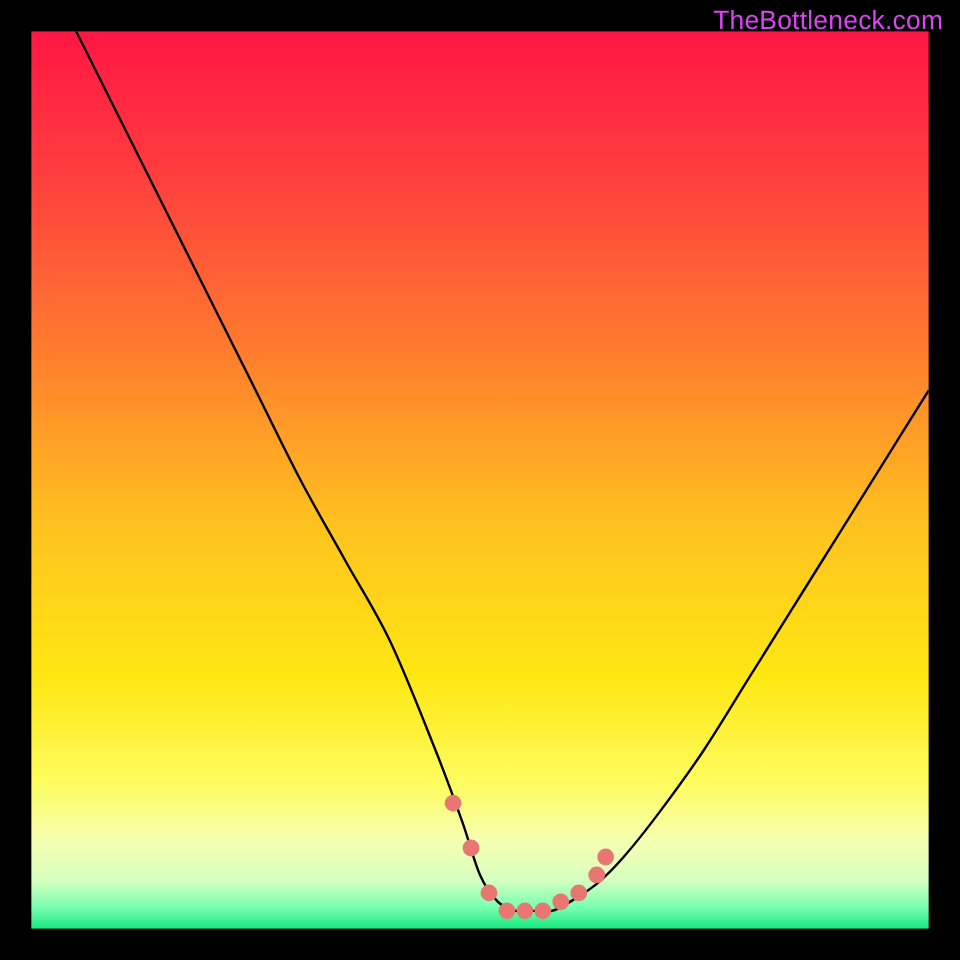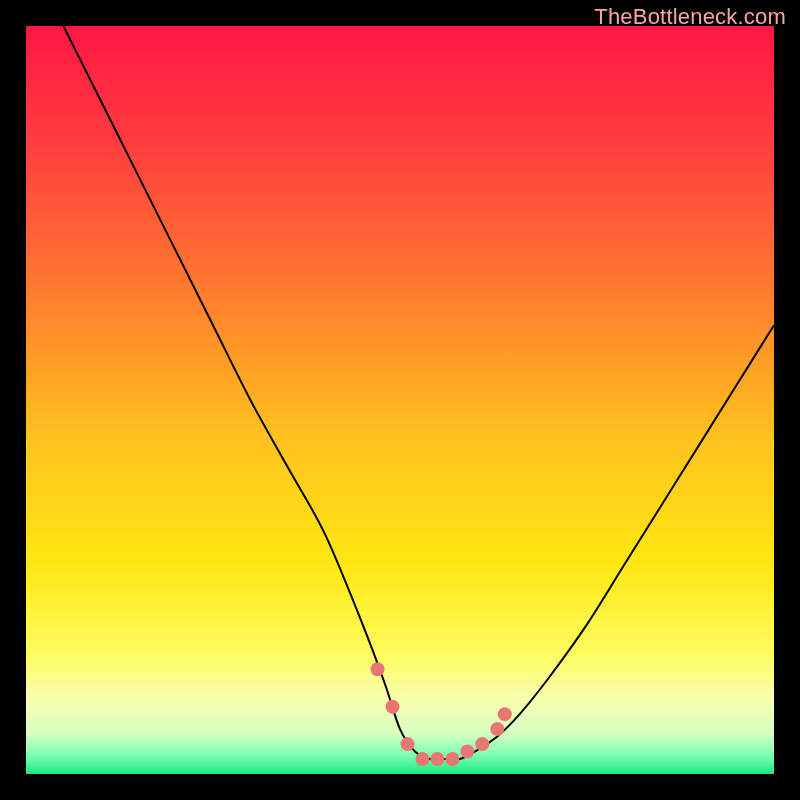--- a/index.html
+++ b/index.html
@@ -20,21 +20,21 @@
     position: absolute;
     left: 26px;
     top: 26px;
     width: 748px;
     height: 748px;
   }
   .watermark {
     position: absolute;
     top: 4px;
     right: 14px;
-    color: #fca5a5;
+    color: #d946ef;
     font-size: 22px;
     font-weight: 500;
     letter-spacing: 0.2px;
     user-select: none;
   }
 </style>
 </head>
 <body>
 
 <div class="frame">

